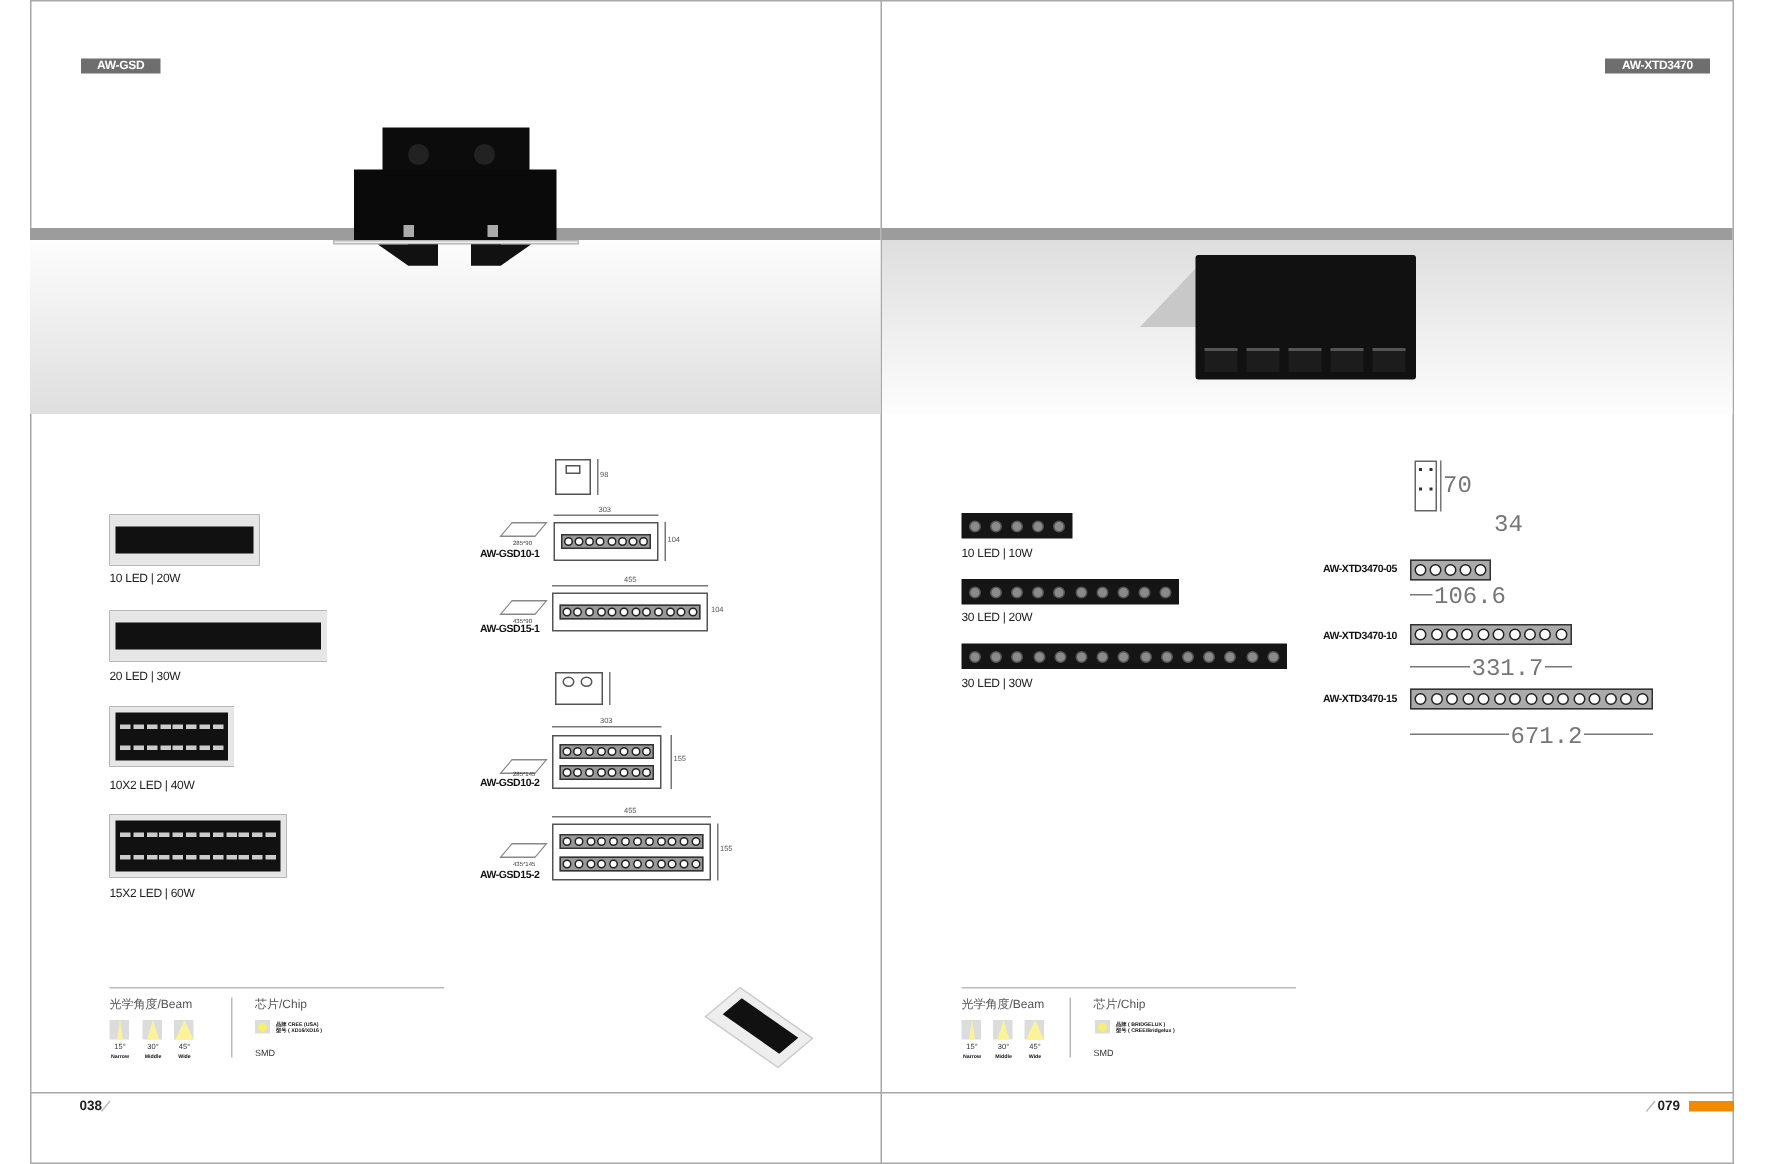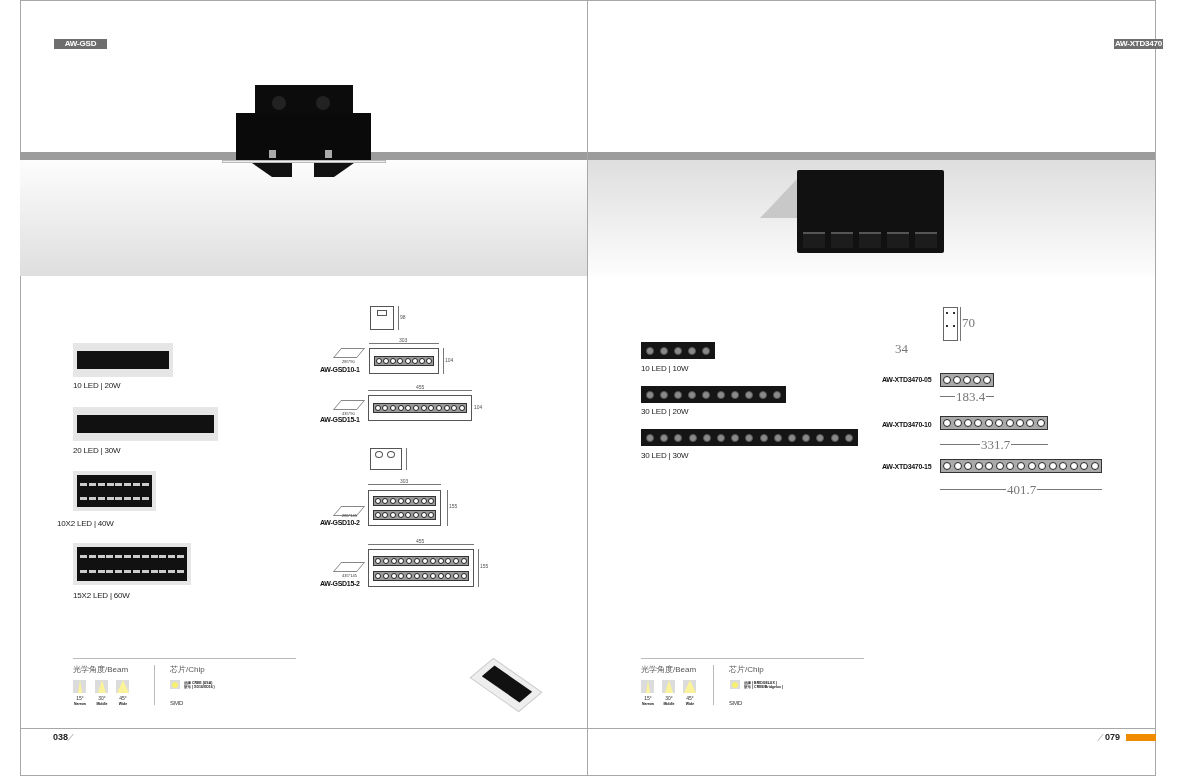--- a/index.html
+++ b/index.html
@@ -21,21 +21,21 @@
 .draw{position:absolute;border:1px solid #555;background:#fff}
 .draw .inner{position:absolute;left:4px;right:4px;background:#999;border:1px solid #333;display:flex;align-items:center;justify-content:space-around}
 .draw .inner .c{width:6px;height:6px;border-radius:50%;border:1px solid #222;background:#fff}
 .dimline{position:absolute;border-top:1px solid #777}
 .dimv{position:absolute;border-left:1px solid #777}
 .dimtxt{position:absolute;font-size:5px;color:#555}
 .pill{position:absolute;width:24px;height:10px;border:1px solid #888;transform:skewX(-40deg);background:#fff}
 .pilltxt{position:absolute;font-size:4px;color:#333}
 .xstrip{position:absolute;background:#aaa;border:1px solid #333;display:flex;align-items:center;justify-content:space-around;padding:0 1px}
 .xstrip .c{width:8px;height:8px;border-radius:50%;border:1px solid #222;background:#fff}
-.xdimtxt{position:absolute;font-size:13px;color:#777;font-family:Liberation Serif, serif}
+.xdimtxt{position:absolute;font-size:16px;color:#777;font-family:Liberation Mono, monospace}
 .spec-title{position:absolute;font-size:8px;color:#555}
 .beam{position:absolute;width:13px;height:13px;background:#dcdcdc;overflow:hidden}
 .beam .tri{position:absolute;bottom:0;left:50%;width:0;height:0;border-bottom:13px solid #fbf39a;transform:translateX(-50%)}
 .beam-lbl{position:absolute;font-size:5px;color:#333;text-align:center;width:20px}
 .beam-sub{position:absolute;font-size:3.5px;color:#111;font-weight:bold;text-align:center;width:20px}
 .chip{position:absolute;width:10px;height:9px;background:#dcdcdc}
 .chip .dot{position:absolute;left:2px;top:1.5px;width:6px;height:6px;border-radius:50%;background:#f7ef70}
 .chip-txt{position:absolute;font-size:3.5px;font-weight:bold;color:#111;line-height:4px}
 .smd{position:absolute;font-size:6px;color:#333}
 .pagenum{position:absolute;font-size:9px;font-weight:bold;color:#222}
@@ -87,21 +87,21 @@
       <span class="led"></span>
       <span class="led"></span>
       <span class="led"></span>
       <span class="led"></span>
       <span class="led"></span>
       <span class="led"></span>
       <span class="led"></span>
       <span class="led"></span>
     </div>
 </div>
-<div class="caption" style="left:57px;top:519px">10X2 LED | 40W</div>
+<div class="caption" style="left:73px;top:519px">10X2 LED | 40W</div>
 
 <div class="strip2" style="left:73px;top:543px;width:118px;height:42px">
   <div class="row">
       <span class="led"></span>
       <span class="led"></span>
       <span class="led"></span>
       <span class="led"></span>
       <span class="led"></span>
       <span class="led"></span>
       <span class="led"></span>
@@ -282,21 +282,21 @@
 <div class="smd" style="left:170px;top:700px">SMD</div>
 
 <div class="abs" style="left:470px;top:660px;width:70px;height:60px">
   <div class="abs" style="left:6px;top:10px;width:60px;height:30px;background:#eee;border:1px solid #ccc;transform:rotate(35deg) skewX(-15deg)"></div>
   <div class="abs" style="left:14px;top:16px;width:46px;height:16px;background:#111;transform:rotate(35deg) skewX(-15deg)"></div>
 </div>
 
 <div class="pagenum" style="left:53px;top:732px">038</div>
 <div class="abs" style="left:70px;top:733px;width:1px;height:9px;background:#bbb;transform:rotate(40deg)"></div>
 
-<div class="tag" style="left:1114px;top:39px;width:49px">AW-XTD3470</div>
+<div class="tag" style="left:1070px;top:39px;width:70px">AW-XTD3470</div>
 <div class="greybar" style="left:588px;top:152px;width:567px"></div>
 <div class="grad2" style="left:588px;top:160px;width:567px;height:116px"></div>
 
 <div class="abs" style="left:760px;top:170px;width:190px;height:85px">
   <div class="abs" style="left:0;top:8px;width:0;height:0;border-top:40px solid transparent;border-right:38px solid #c8c8c8"></div>
   <div class="abs" style="left:37px;top:0;width:147px;height:83px;background:#111;border-radius:2px"></div>
   <div class="abs" style="left:40px;top:62px;width:140px;height:18px;display:flex;justify-content:space-around">
     <span style="width:22px;height:16px;background:#1c1c1c;border-top:2px solid #555"></span>
     <span style="width:22px;height:16px;background:#1c1c1c;border-top:2px solid #555"></span>
     <span style="width:22px;height:16px;background:#1c1c1c;border-top:2px solid #555"></span>
@@ -348,32 +348,32 @@
 <div class="caption" style="left:641px;top:451px">30 LED | 30W</div>
 
 <div class="abs" style="left:943px;top:307px;width:15px;height:34px;border:1px solid #666">
   <span class="abs" style="left:2px;top:4px;width:2px;height:2px;background:#333"></span>
   <span class="abs" style="left:9px;top:4px;width:2px;height:2px;background:#333"></span>
   <span class="abs" style="left:2px;top:17px;width:2px;height:2px;background:#333"></span>
   <span class="abs" style="left:9px;top:17px;width:2px;height:2px;background:#333"></span>
 </div>
 <div class="dimv" style="left:960px;top:307px;height:34px"></div>
 <div class="xdimtxt" style="left:962px;top:315px">70</div>
-<div class="xdimtxt" style="left:895px;top:341px">34</div>
+<div class="xdimtxt" style="left:996px;top:341px">34</div>
 
 <div class="model" style="left:882px;top:376px">AW-XTD3470-05</div>
 <div class="xstrip" style="left:940px;top:373px;width:54px;height:14px">
   <span class="c"></span>
     <span class="c"></span>
     <span class="c"></span>
     <span class="c"></span>
     <span class="c"></span>
 </div>
 <div class="dimline" style="left:940px;top:396px;width:54px"></div>
-<div class="xdimtxt" style="left:955px;top:389px;background:#fff;padding:0 1px">183.4</div>
+<div class="xdimtxt" style="left:955px;top:389px;background:#fff;padding:0 1px">106.6</div>
 
 <div class="model" style="left:882px;top:421px">AW-XTD3470-10</div>
 <div class="xstrip" style="left:940px;top:416px;width:108px;height:14px">
   <span class="c"></span>
     <span class="c"></span>
     <span class="c"></span>
     <span class="c"></span>
     <span class="c"></span>
     <span class="c"></span>
     <span class="c"></span>
@@ -396,21 +396,21 @@
     <span class="c"></span>
     <span class="c"></span>
     <span class="c"></span>
     <span class="c"></span>
     <span class="c"></span>
     <span class="c"></span>
     <span class="c"></span>
     <span class="c"></span>
 </div>
 <div class="dimline" style="left:940px;top:489px;width:162px"></div>
-<div class="xdimtxt" style="left:1006px;top:482px;background:#fff;padding:0 1px">401.7</div>
+<div class="xdimtxt" style="left:1006px;top:482px;background:#fff;padding:0 1px">671.2</div>
 
 <div class="frame-line" style="left:641px;top:658px;width:223px;height:1px;background:#bbb"></div>
 <div class="spec-title" style="left:641px;top:664px">光学角度/Beam</div>
 <div class="frame-line" style="left:713px;top:665px;width:1px;height:40px;background:#bbb"></div>
 
 <div class="beam" style="left:641px;top:680px">
     <div class="tri" style="border-left:2px solid transparent;border-right:2px solid transparent"></div>
   </div>
 <div class="beam-lbl" style="left:638px;top:695px">15°</div>
 <div class="beam-sub" style="left:638px;top:702px">Narrow</div>

